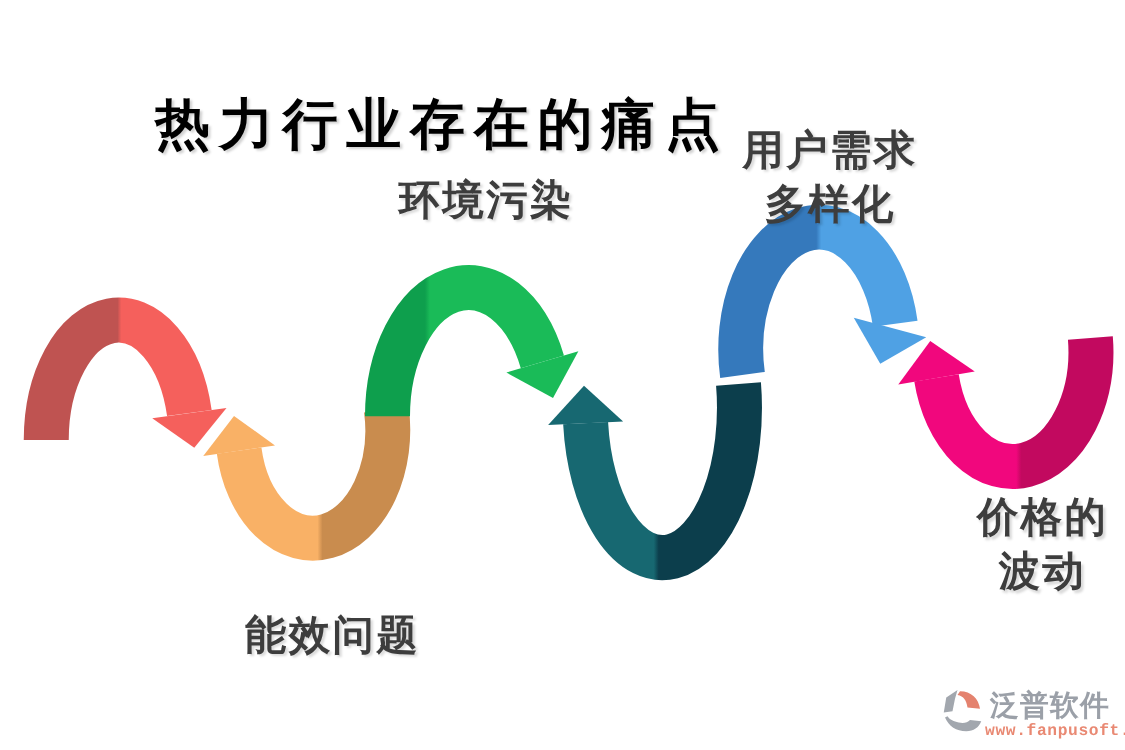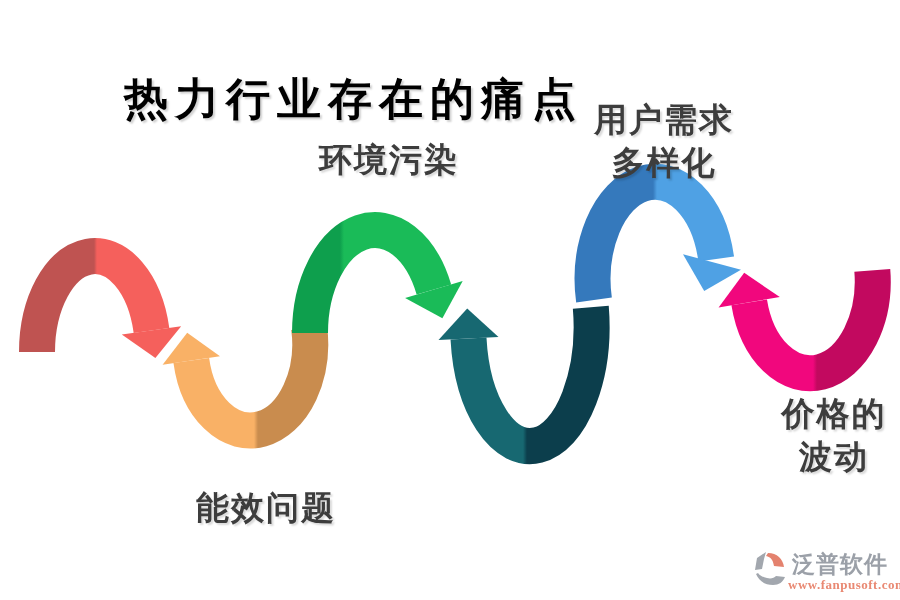--- a/index.html
+++ b/index.html
@@ -24,21 +24,21 @@
   }
   .pp-label.multi{text-align:center;white-space:normal;line-height:43px;}
   .lbl-invest{left:14px;top:156px;}
   .lbl-env{left:299px;top:138px;margin-left:20px;}
   .lbl-user{left:564px;top:98px;width:200px;}
   .lbl-energy{left:196px;top:450px;margin-top:36px;}
   .lbl-maint{left:460px;top:426px;width:200px;}
   .lbl-price{left:734px;top:392px;width:200px;}
   .watermark{
     position:absolute;left:750px;top:548px;width:150px;height:48px;
-    font-family:Liberation Serif, serif;
+    font-family:Liberation Mono, monospace;
   }
   .wm-icon{position:absolute;left:0;top:2px;}
   .wm-brand{
     position:absolute;left:42px;top:1px;font-size:23px;font-weight:bold;
     color:#9ba0a8;letter-spacing:1px;white-space:nowrap;
   }
   .wm-url{
     position:absolute;left:38px;top:29px;font-size:13px;font-weight:bold;
     color:#e98973;white-space:nowrap;letter-spacing:0.5px;
   }

